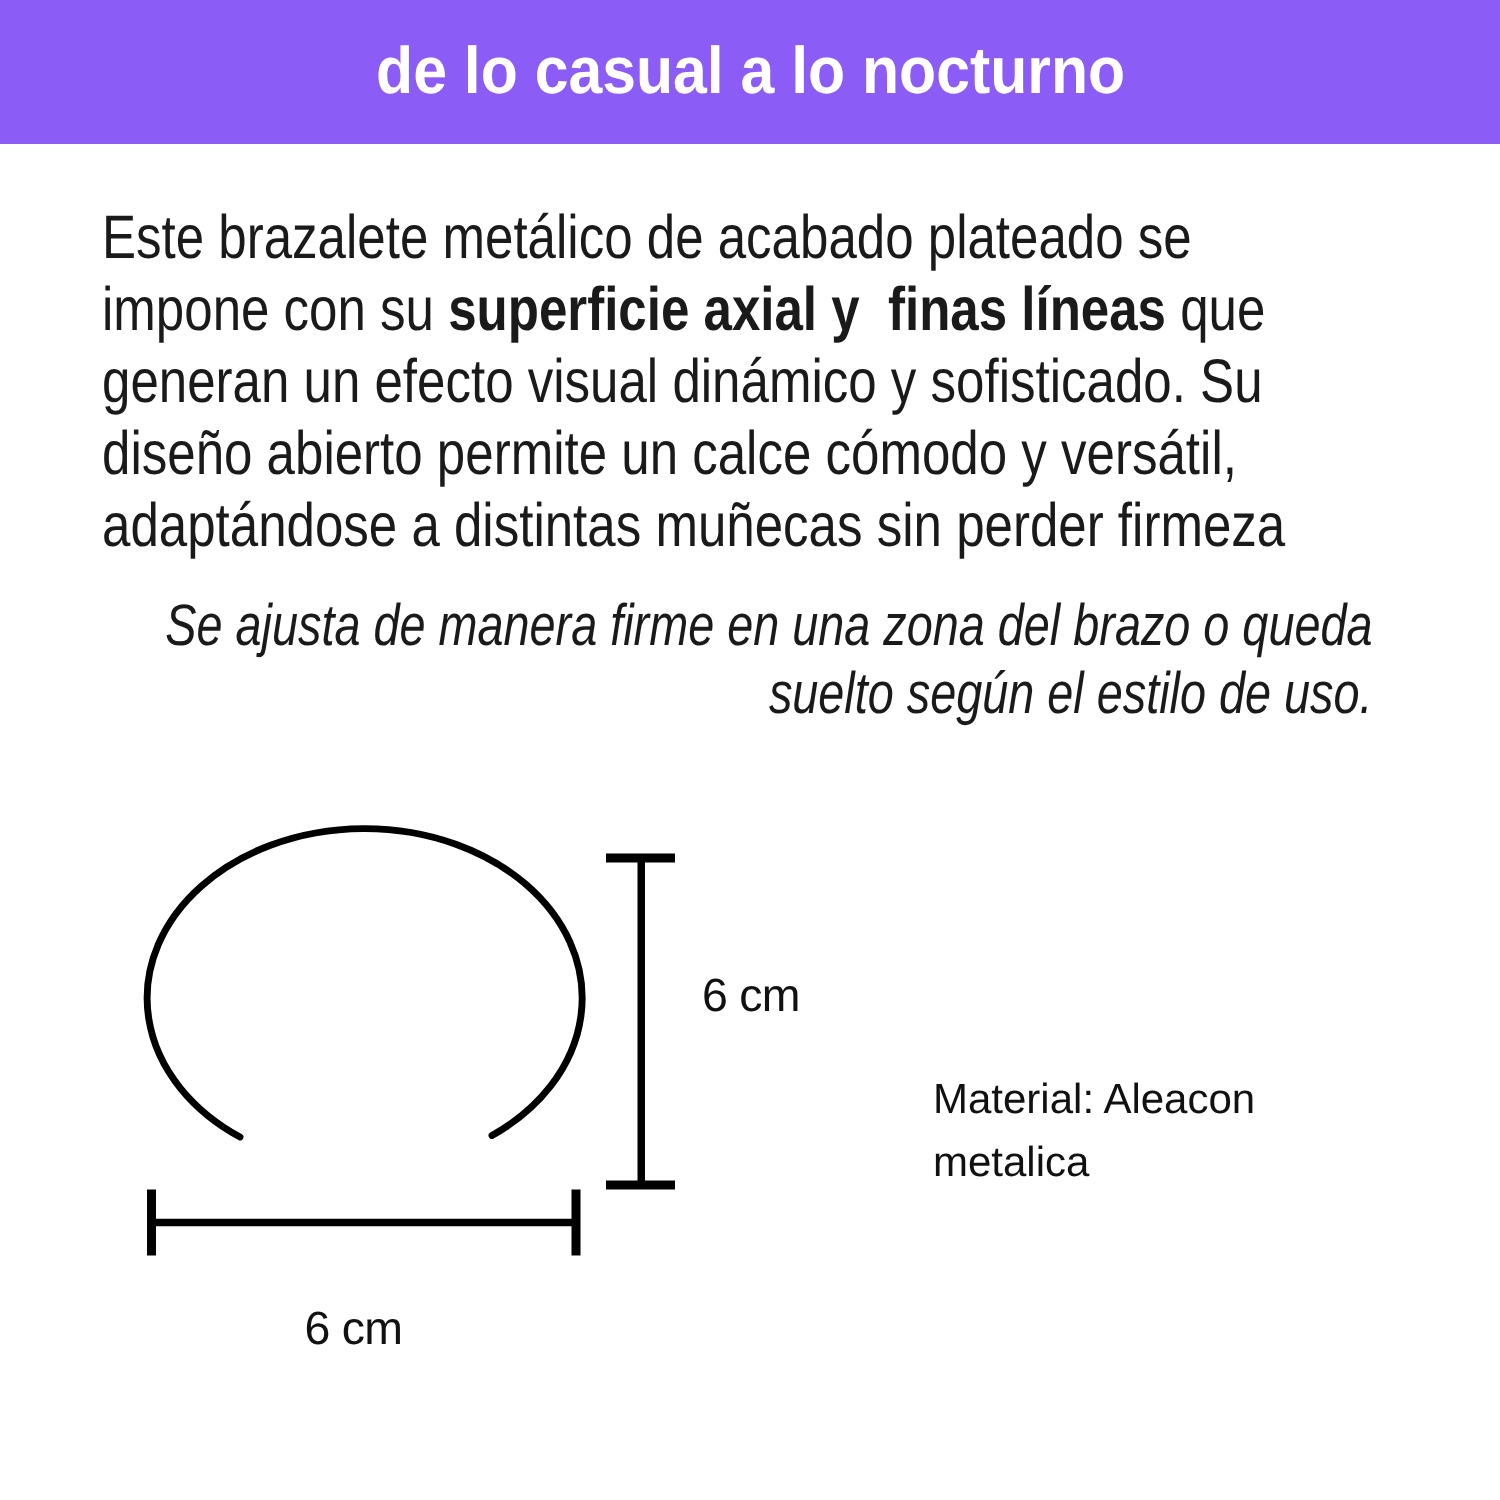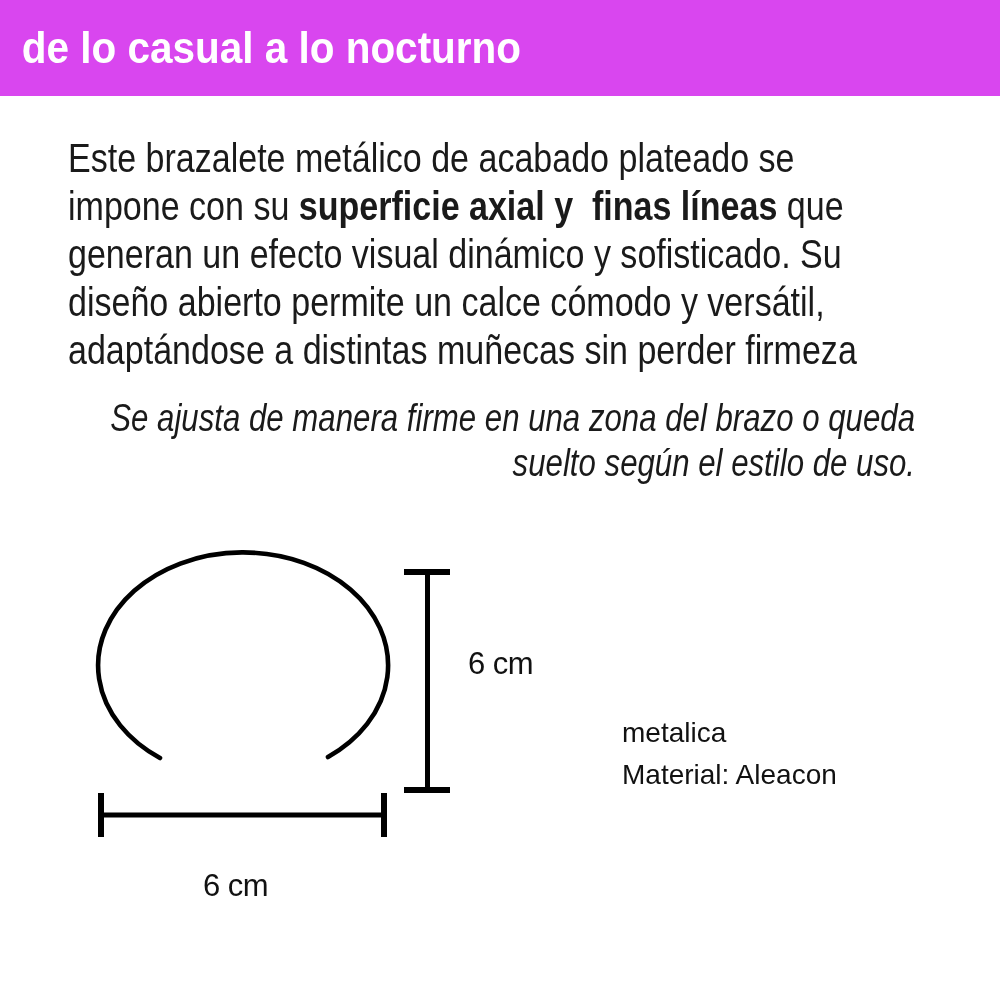--- a/index.html
+++ b/index.html
@@ -14,23 +14,24 @@
     background: #ffffff;
     overflow: hidden;
     font-family: "Liberation Sans", sans-serif;
   }
 
   
   .banner {
     position: absolute;
     left: 0; top: 0;
     width: 1000px; height: 96px;
-    background: #d946ef;
+    background: #8b5cf6;
     display: flex;
     align-items: center;
+    justify-content: center;
   }
   .banner-title {
     margin: 0;
     color: #ffffff;
     font-size: 44px;
     font-weight: bold;
     letter-spacing: 0px;
     transform: scaleX(0.92);
     transform-origin: center center;
     white-space: pre;
@@ -130,17 +131,17 @@
 
     <g>
       <line x1="101" y1="315" x2="384" y2="315" stroke="#000000" stroke-width="5"></line>
       <line x1="101" y1="293" x2="101" y2="337" stroke="#000000" stroke-width="6"></line>
       <line x1="384" y1="293" x2="384" y2="337" stroke="#000000" stroke-width="6"></line>
     </g>
     <text x="203" y="396" class="dim-label">6 cm</text>
   </svg>
 
   <div class="material">
+    <div class="material-line">Material: Aleacon</div>
     <div class="material-line">metalica</div>
-    <div class="material-line">Material: Aleacon</div>
   </div>
 
 </div>
 
 </body></html>

